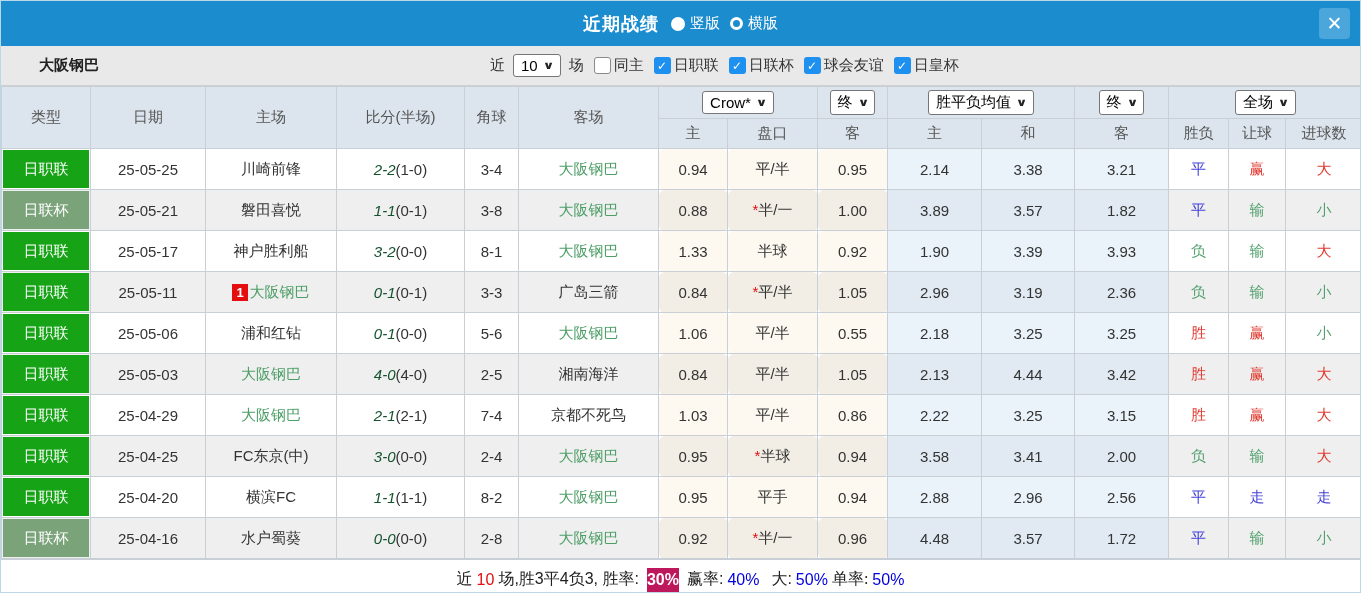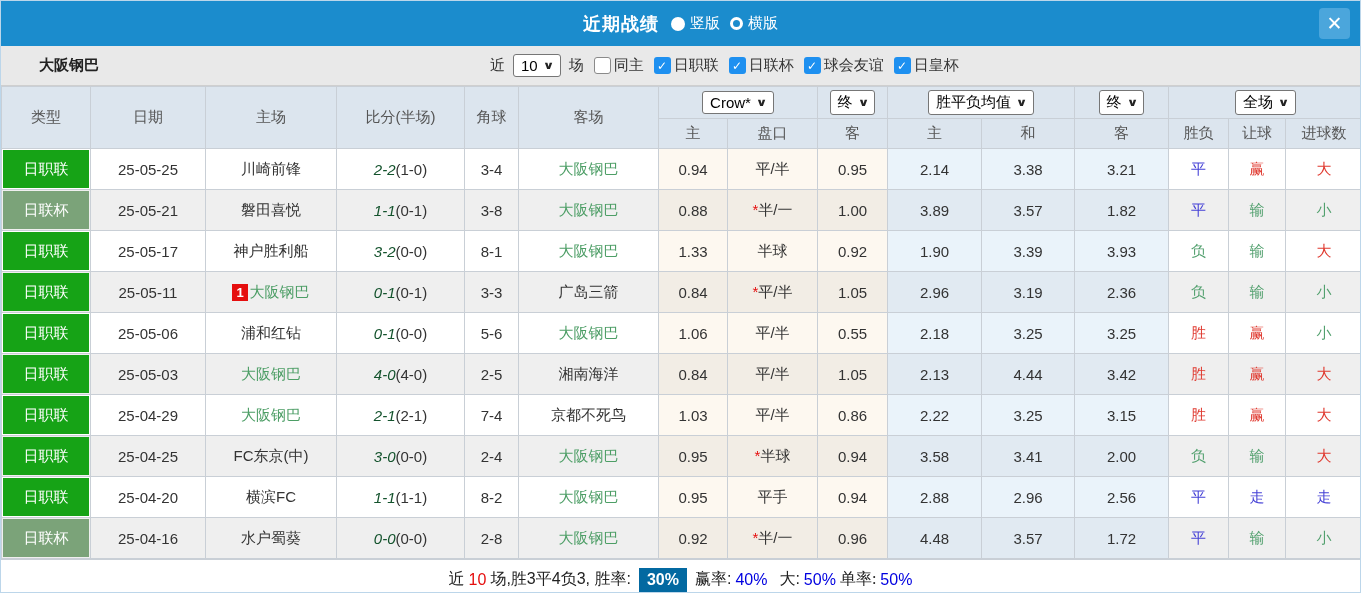--- a/index.html
+++ b/index.html
@@ -26,42 +26,42 @@
   .cb.checked { background:#1e90f0; color:#fff; }
   .cb.unchecked { background:#fff; border:1px solid #8a8a8a; color:transparent; }
 
   
   table { border-collapse:collapse; table-layout:fixed; width:1361px; }
   th, td { border:1px solid #c9cfd6; text-align:center; font-size:15px; color:#333; white-space:nowrap; overflow:hidden; padding:0; }
   thead th { background:#dce5ee; font-weight:normal; color:#555; height:30px; }
   thead .drop-row th { height:32px; }
   tbody td { height:40px; background:#fff; }
   tbody tr:nth-child(even) td { background:#efefef; }
-  td.col-cream { background:#fdf8f0 !important; }
+  td.col-cream { background:#fdf8f0 !important;border-radius:6px; }
   tbody tr:nth-child(even) td.col-cream { background:#f2ede5 !important; }
   td.col-blue { background:#eaf3fa !important; }
   tbody tr:nth-child(even) td.col-blue { background:#e1eaf2 !important; }
 
   .league { display:block; margin:1px; height:38px; line-height:38px; color:#fff; font-size:15px; background:#16a316; }
   .league.lg-cup { background:#7ba379; }
   .self { color:#4d9e66; }
   .ft { color:#14532d;font-style:italic; }
   .ht { color:#333; }
   .star { color:#e50e0e; }
   .rank-badge { display:inline-block; background:#e50e0e; color:#fff; font-size:13px; font-weight:bold; padding:1px 4px; margin-right:2px; }
   .rank-badge:empty { display:none; }
   td .red, .red { color:#e03a30; }
   td .green, .green { color:#52a06e; }
   td .blue, .blue { color:#4541d6; }
 
   
   .summary { height:40px; display:flex; align-items:center; justify-content:center; font-size:16px; color:#222; background:#fff; border-top:1px solid #c9cfd6; }
   .summary .num-red { color:#e50e0e; }
   .summary .pct-blue { color:#0000e0; }
-  .summary .rate-badge { background:#0369a1; color:#fff; padding:3px 8px; margin:0 6px; font-weight:bold; }
+  .summary .rate-badge { background:#be185d; color:#fff; padding:3px 0; margin:0 6px; font-weight:bold; }
   .summary span { margin:0 2px; }
 </style>
 </head>
 <body>
 
 <div class="app">
 
   <div class="titlebar">
     <span class="title">近期战绩</span>
     <span class="radio-group">

